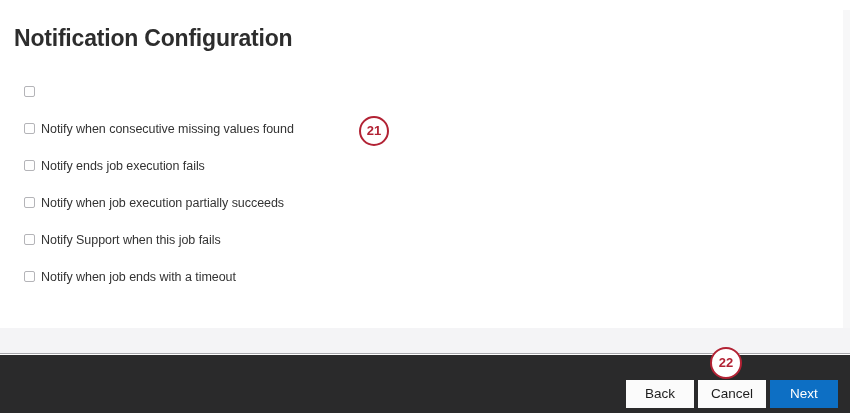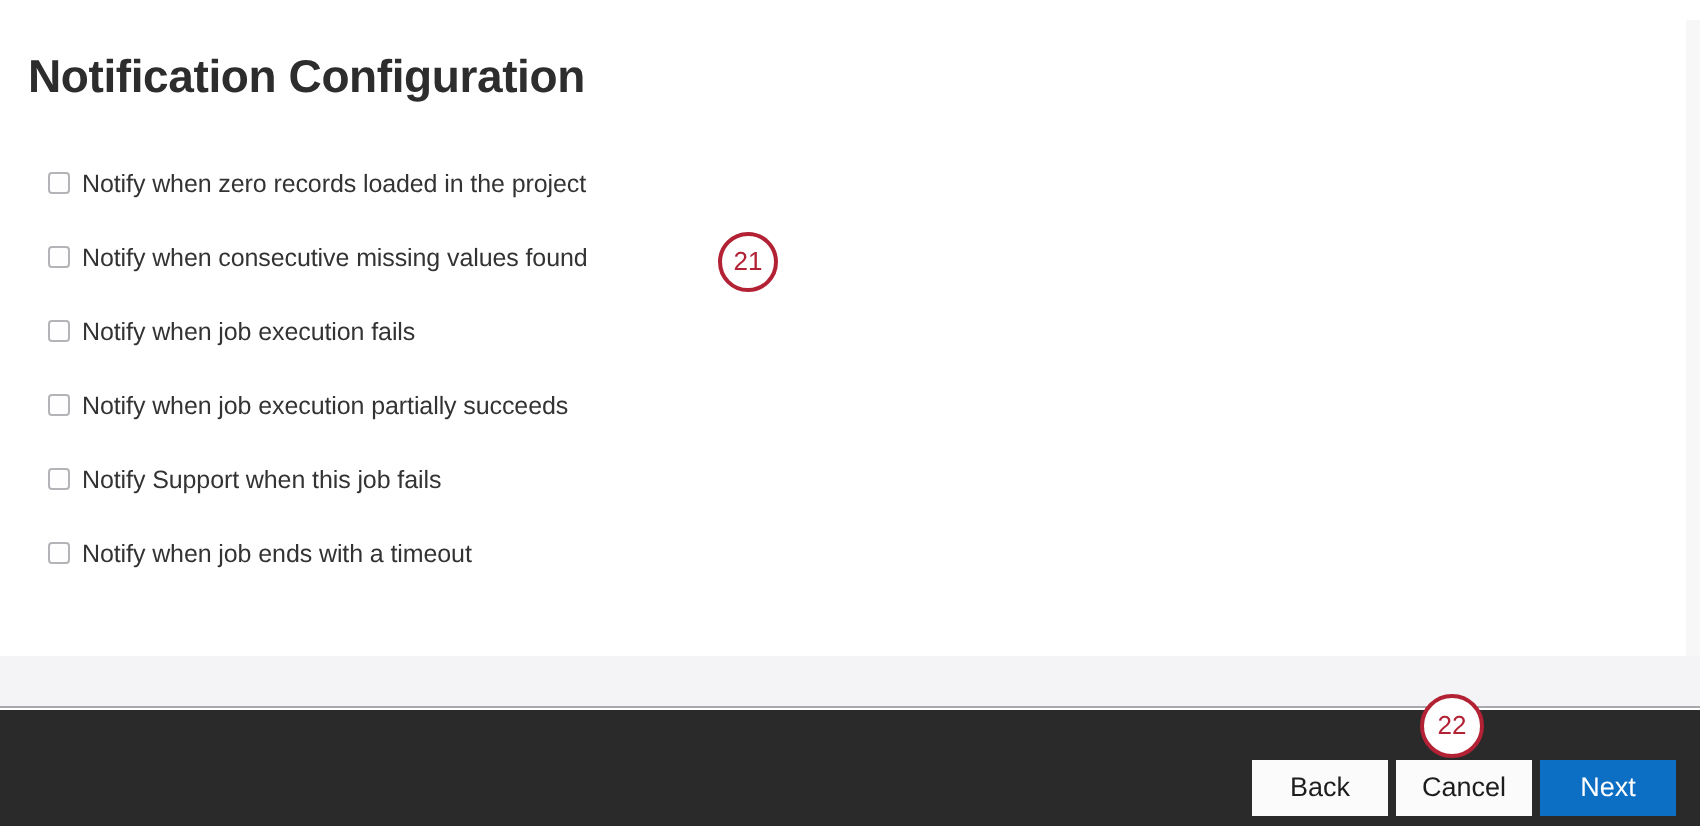--- a/index.html
+++ b/index.html
@@ -140,21 +140,21 @@
   }
 
   
   .annot {
     position: absolute;
     border-radius: 50%;
     border: 2px solid #b22234;
     color: #b22234;
     font-family: "Liberation Sans", sans-serif;
     font-size: 13px;
-    font-weight: normal;
+    font-weight: bold;
     text-align: center;
     box-sizing: border-box;
     z-index: 40;
   }
   .annot-hollow {
     width: 30px;
     height: 30px;
     line-height: 26px;
     background: transparent;
   }
@@ -173,31 +173,30 @@
 <div id="app">
 
   <div class="content-panel">
 
     <div class="page-title">Notification Configuration</div>
 
     <div class="checkbox-list">
 
       <div class="checkbox-row">
         <span class="checkbox-box"></span>
-        <span class="checkbox-label">Notify when zero records loaded in the project</span>
       </div>
 
       <div class="checkbox-row">
         <span class="checkbox-box"></span>
         <span class="checkbox-label">Notify when consecutive missing values found</span>
       </div>
 
       <div class="checkbox-row">
         <span class="checkbox-box"></span>
-        <span class="checkbox-label">Notify when job execution fails</span>
+        <span class="checkbox-label">Notify ends job execution fails</span>
       </div>
 
       <div class="checkbox-row">
         <span class="checkbox-box"></span>
         <span class="checkbox-label">Notify when job execution partially succeeds</span>
       </div>
 
       <div class="checkbox-row">
         <span class="checkbox-box"></span>
         <span class="checkbox-label">Notify Support when this job fails</span>

